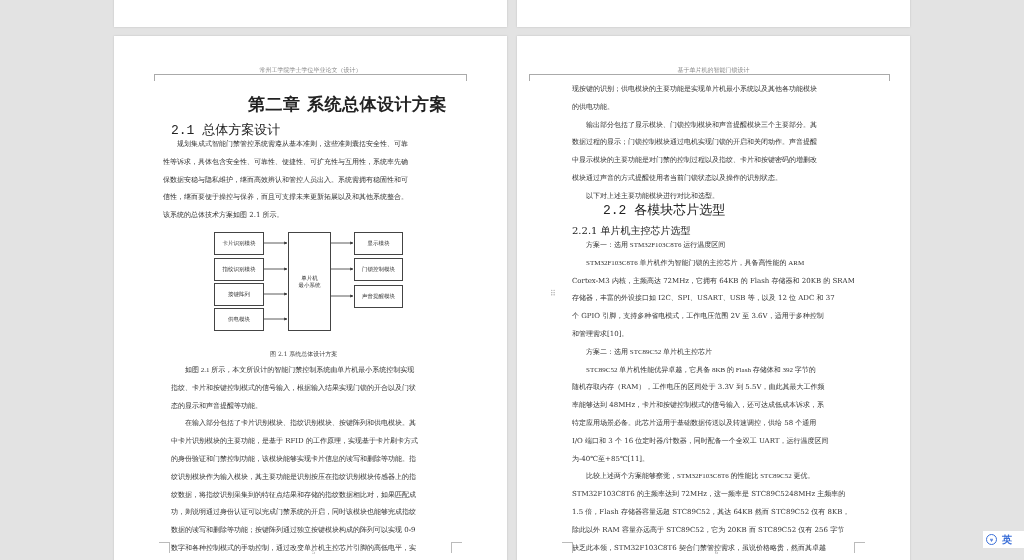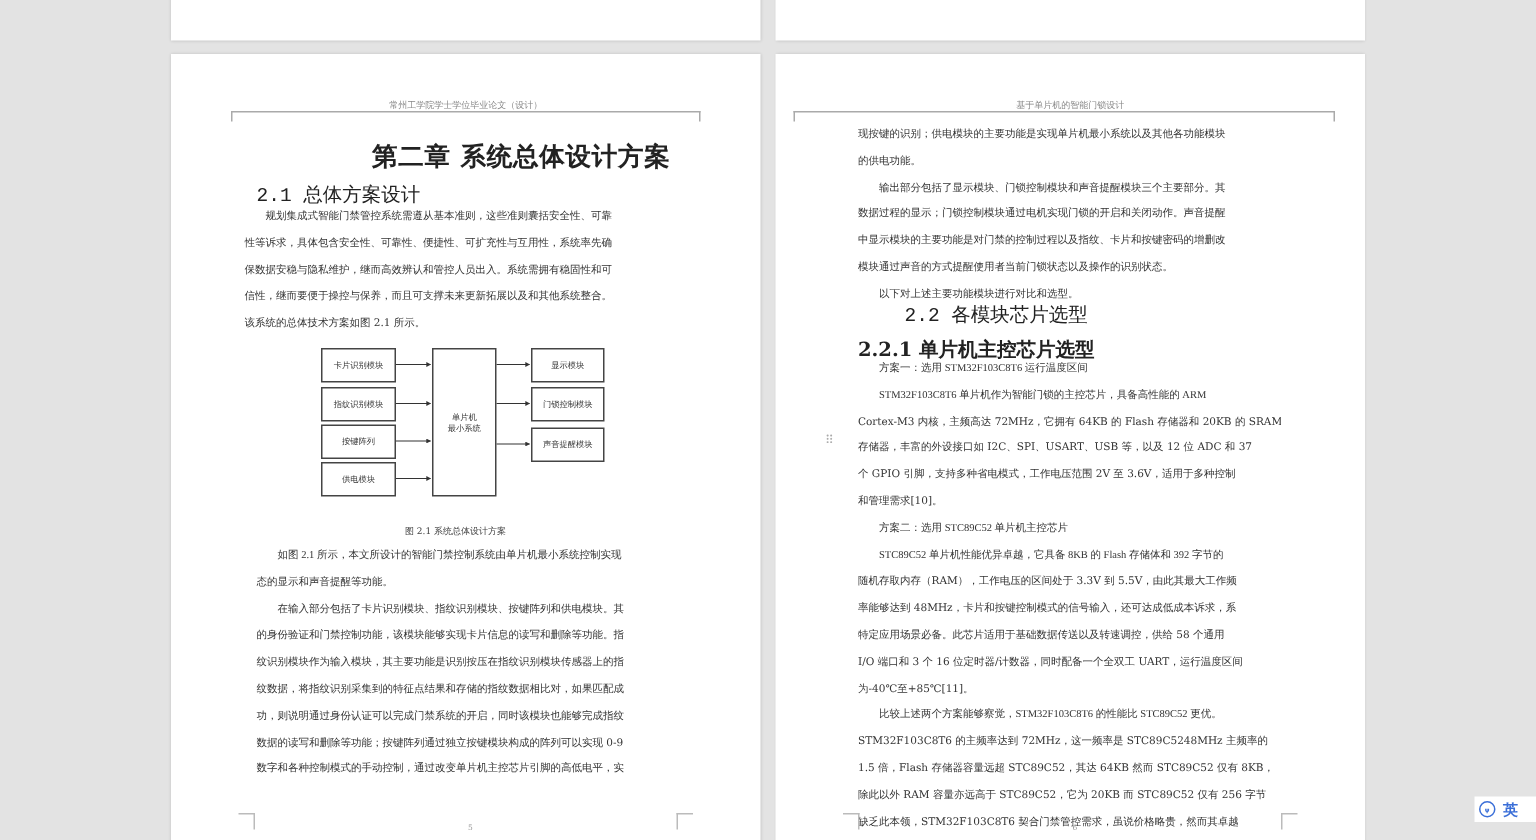--- a/index.html
+++ b/index.html
@@ -19,21 +19,21 @@
     font-size:6px; color:#888;
   }
   .hdr-line {
     position:absolute; top:73px; height:6px;
     border-top:1px solid #aaa; border-left:1px solid #aaa; border-right:1px solid #aaa;
   }
   .corner { position:absolute; width:10px; height:10px; border-color:#bbb; border-style:solid; border-width:0; }
   .pgnum { position:absolute; font-size:5px; color:#999; }
   .title { position:absolute; font-size:17px; font-weight:bold; color:#222; font-family:"DejaVu Sans", sans-serif; letter-spacing:0.5px;}
   .h2 { position:absolute; font-size:13px; color:#222; font-family:Liberation Mono, monospace; }
-  .h3 { position:absolute; font-size:13px; font-weight:bold; color:#222; }
+  .h3 { position:absolute; font-size:10px; font-weight:normal; color:#222; }
   .para { position:absolute; font-size:7px; line-height:17.8px; color:#333; text-align:justify; }
   .line { display:block; white-space:nowrap; overflow:hidden; }
   .indent { padding-left:14px;font-family:Liberation Serif, serif; }
   .box { position:absolute; border:1px solid #444; background:#fff; font-size:5.5px; color:#333;
          display:flex; align-items:center; justify-content:center; text-align:center; font-family:"DejaVu Sans", sans-serif; }
   .caption { position:absolute; font-size:6px; color:#444; }
   .drag-handle { position:absolute; font-size:8px; color:#aaa; letter-spacing:-1px; }
   .ime {
     position:absolute; left:983px; top:531px; width:41px; height:17px; background:#fff;
     display:flex; align-items:center; gap:5px; padding-left:3px; box-sizing:border-box;
@@ -88,22 +88,24 @@
       <span>最小系统</span>
     </div>
     <div class="box" style="left:240px;top:196px;width:47px;height:21px;">显示模块</div>
     <div class="box" style="left:240px;top:222px;width:47px;height:21px;">门锁控制模块</div>
     <div class="box" style="left:240px;top:249px;width:47px;height:21px;">声音提醒模块</div>
     <div class="caption" style="left:156px;top:314px;">图 2.1  系统总体设计方案</div>
   </div>
 
   <div class="para" style="left:57px;top:326px;width:282px;">
     <span class="line indent">如图 2.1 所示，本文所设计的智能门禁控制系统由单片机最小系统控制实现</span>
+    <span class="line">指纹、卡片和按键控制模式的信号输入，根据输入结果实现门锁的开合以及门状</span>
     <span class="line">态的显示和声音提醒等功能。</span>
     <span class="line indent">在输入部分包括了卡片识别模块、指纹识别模块、按键阵列和供电模块。其</span>
+    <span class="line">中卡片识别模块的主要功能，是基于 RFID 的工作原理，实现基于卡片刷卡方式</span>
     <span class="line">的身份验证和门禁控制功能，该模块能够实现卡片信息的读写和删除等功能。指</span>
     <span class="line">纹识别模块作为输入模块，其主要功能是识别按压在指纹识别模块传感器上的指</span>
     <span class="line">纹数据，将指纹识别采集到的特征点结果和存储的指纹数据相比对，如果匹配成</span>
     <span class="line">功，则说明通过身份认证可以完成门禁系统的开启，同时该模块也能够完成指纹</span>
     <span class="line">数据的读写和删除等功能；按键阵列通过独立按键模块构成的阵列可以实现 0-9</span>
     <span class="line">数字和各种控制模式的手动控制，通过改变单片机主控芯片引脚的高低电平，实</span>
   </div>
 
   <div class="corner" style="left:45px;top:506px;border-top-width:1px;border-right-width:1px;"></div>
   <div class="corner" style="left:337px;top:506px;border-top-width:1px;border-left-width:1px;"></div>

